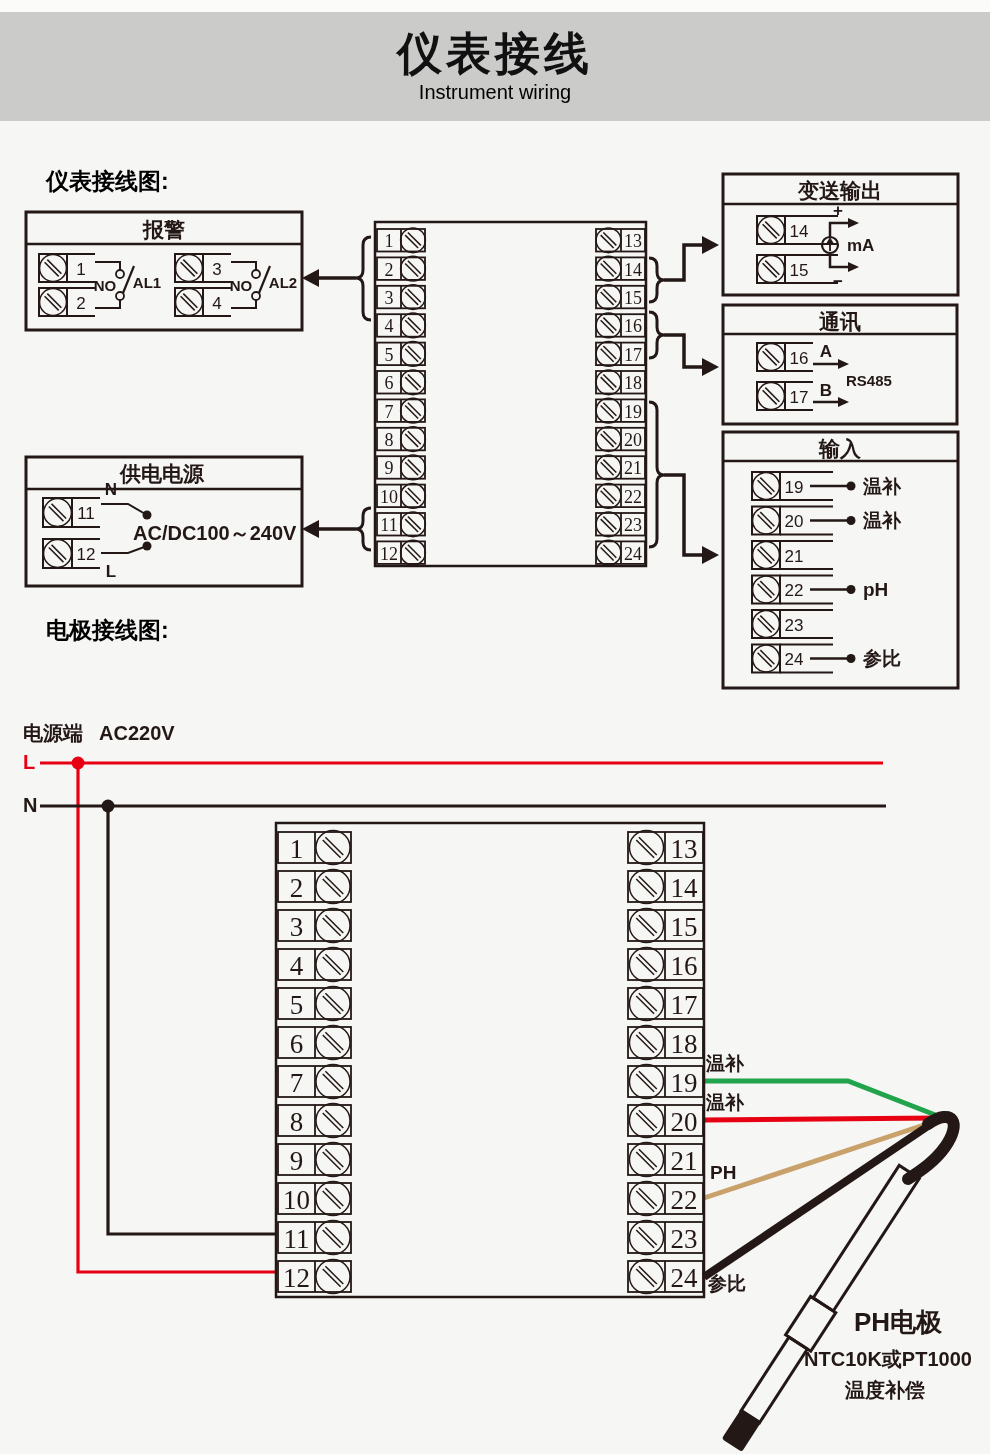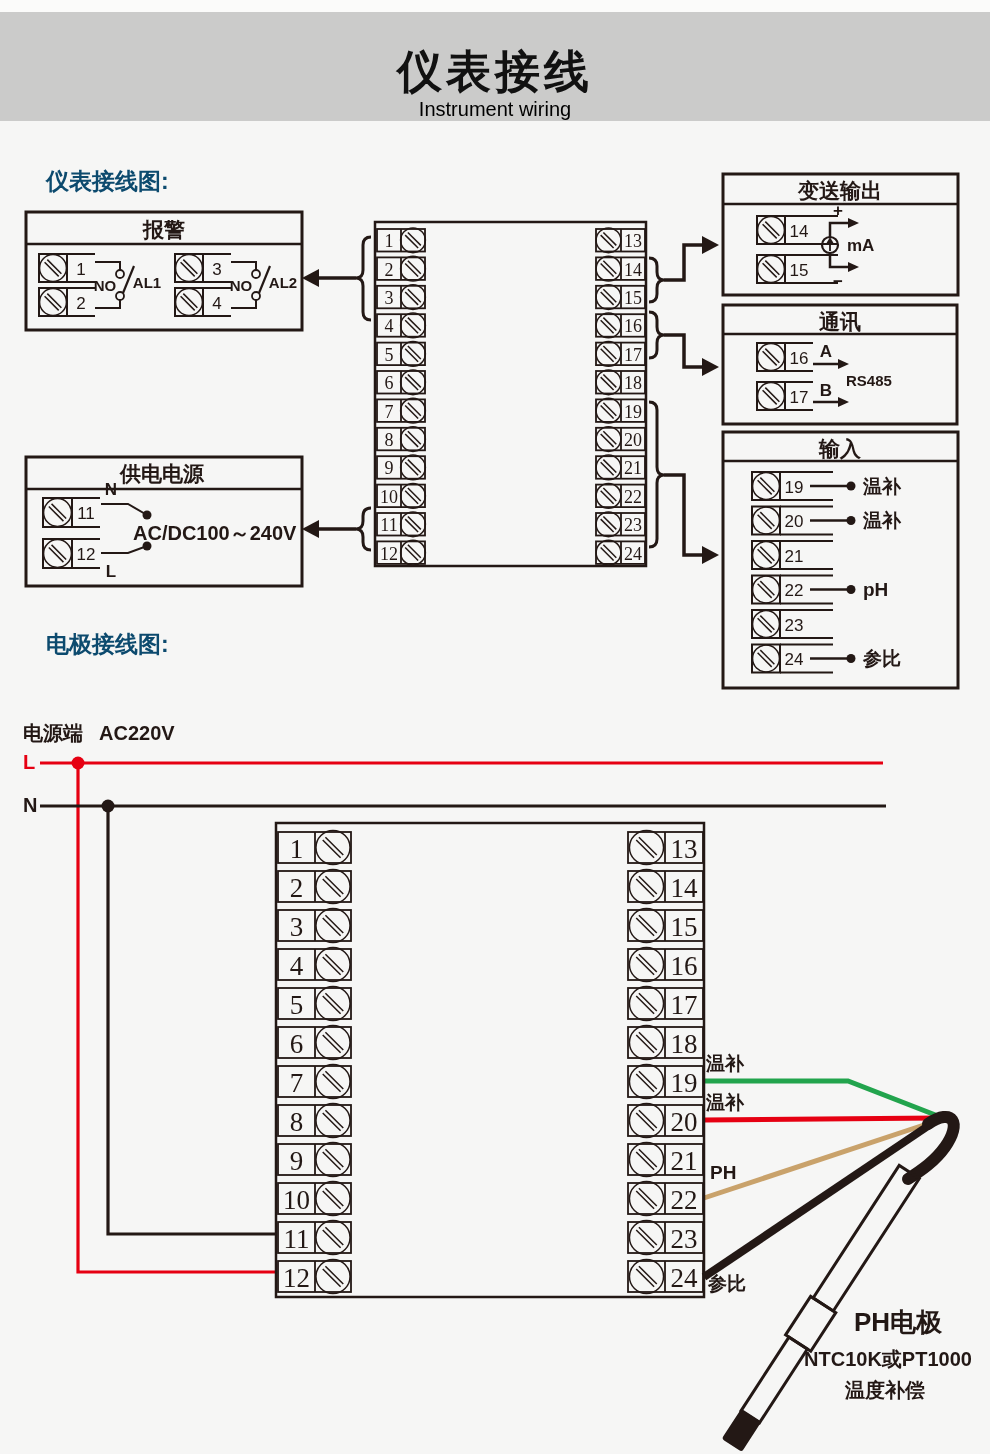--- a/index.html
+++ b/index.html
@@ -1,23 +1,23 @@
 <!DOCTYPE html>
 <html><head>
 <meta charset="utf-8">
 <style>
   html,body{margin:0;padding:0;background:#e9e9e8;}
   .page{position:relative;width:990px;height:1454px;background:#f6f6f5;margin:0 auto;overflow:hidden;
         font-family:"Liberation Sans","DejaVu Sans",sans-serif;}
   .topstrip{position:absolute;left:0;top:0;width:100%;height:12px;background:#fbfbfa;}
   .band{position:absolute;left:0;top:12px;width:100%;height:109px;background:#cbcbca;
-        display:flex;flex-direction:column;align-items:center;justify-content:flex-end;}
+        display:flex;flex-direction:column;align-items:center;justify-content:center;}
   .band .title{font-size:45px;font-weight:700;color:#111;letter-spacing:4px;line-height:1.1;}
   .band .subtitle{font-size:20px;color:#000000;margin-top:2px;}
-  .seclabel{position:absolute;font-size:23px;font-weight:700;color:#0c4a6e;}
+  .seclabel{position:absolute;font-size:23px;font-weight:700;color:#000000;}
   svg{position:absolute;left:0;top:0;}
   svg text{fill:#231815;font-family:"Liberation Sans","DejaVu Sans",sans-serif;}
   .serif{font-family:"Liberation Serif","DejaVu Serif",serif;}
   .b{font-weight:700;}
   .f15{font-size:15px}.f17{font-size:17px}.f19{font-size:19px}.f20{font-size:20px}.f21{font-size:21px}.f26{font-size:26px}
   .num17{font-size:17px}.num18{font-size:18px}.num27{font-size:27px}
   .ln{stroke:#231815;fill:none;}
   .t15{stroke-width:1.5}.t18{stroke-width:1.8}.t2{stroke-width:2}.t22{stroke-width:2.2}
   .t25{stroke-width:2.5}.t3{stroke-width:3}.t35{stroke-width:3.5}
   .fillb{fill:#231815;stroke:none;}
@@ -33,21 +33,21 @@
 </head>
 <body>
 
 <div class="page">
   <div class="topstrip"></div>
   <div class="band">
     <div class="title">仪表接线</div>
     <div class="subtitle">Instrument wiring</div>
   </div>
   <div class="seclabel" style="left:46px;top:166px">仪表接线图:</div>
-  <div class="seclabel" style="left:46px;top:629px">电极接线图:</div>
+  <div class="seclabel" style="left:46px;top:615px">电极接线图:</div>
 
   <svg width="990" height="1454" viewBox="0 0 990 1454">
 
     <g>
       <rect x="26" y="212" width="276" height="118" class="ln t3"></rect>
       <line x1="26" y1="244" x2="302" y2="244" class="ln t25"></line>
       <text x="164" y="229" class="f21 b" text-anchor="middle" dominant-baseline="central">报警</text>
       <g>
           <rect x="39" y="254" width="28" height="28" fill="#fdfdfc" class="ln t2"></rect>
           <circle cx="53" cy="268" r="13.44" fill="#fdfdfc" class="ln t15"></circle>

